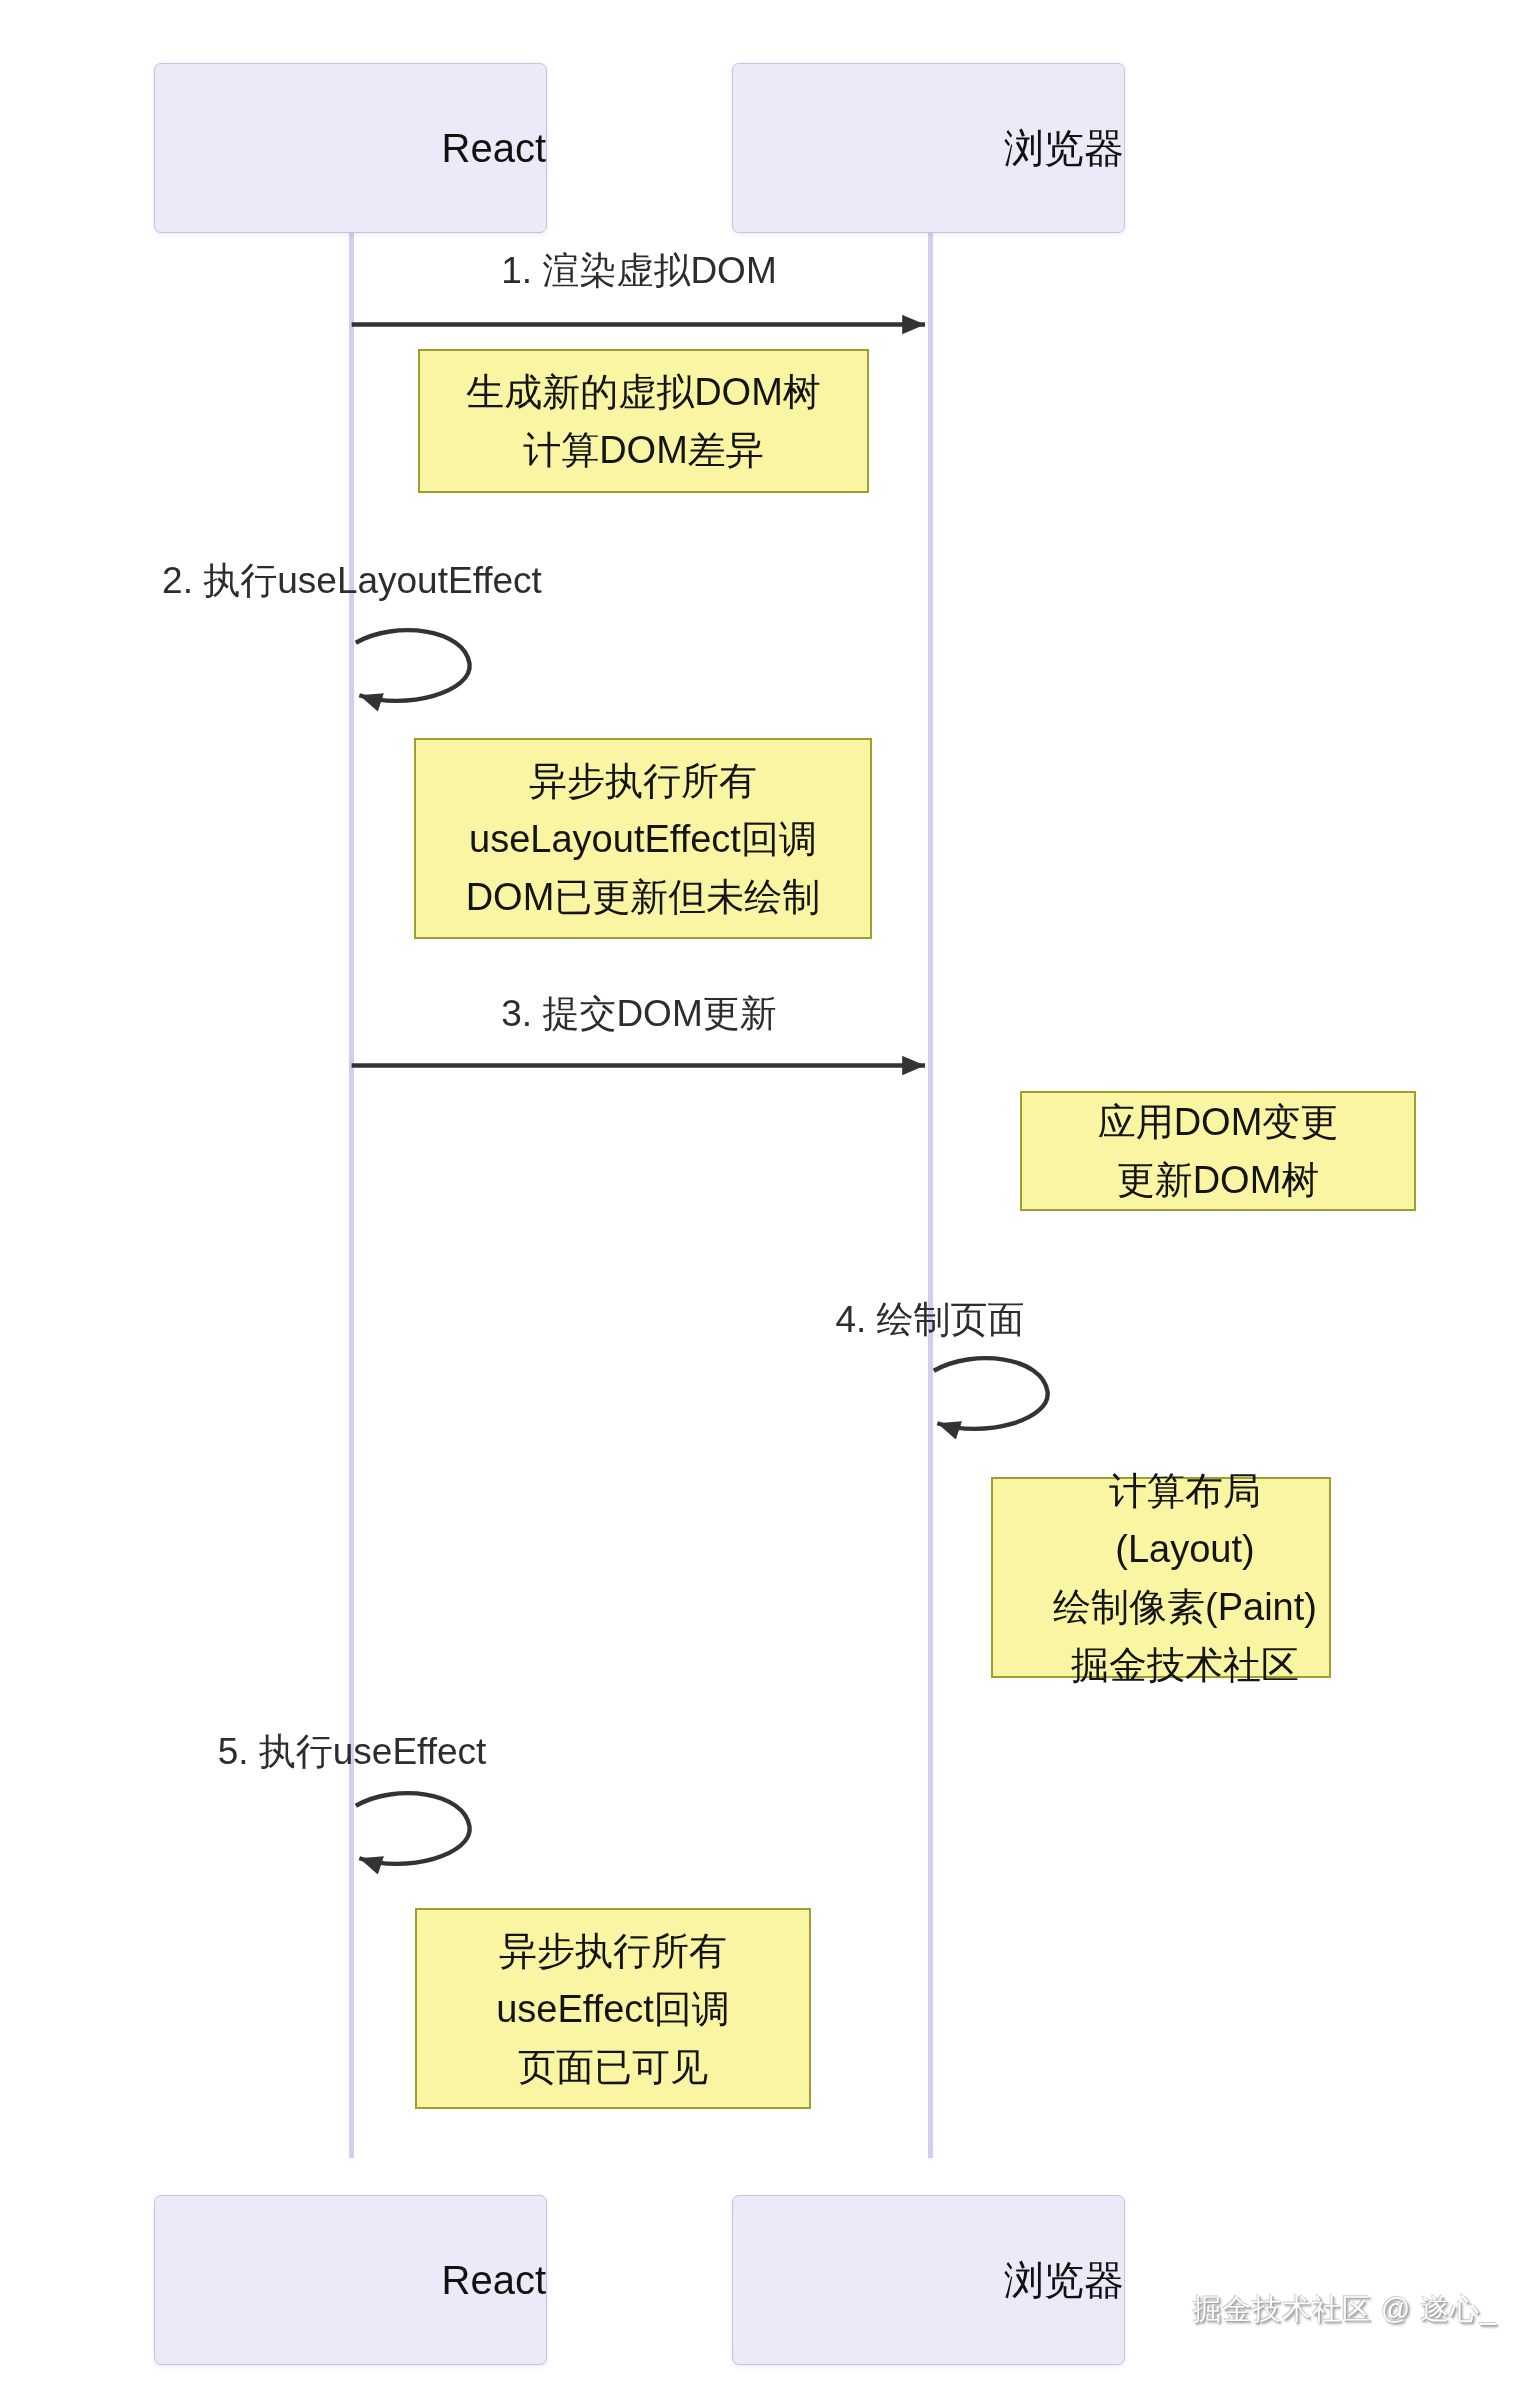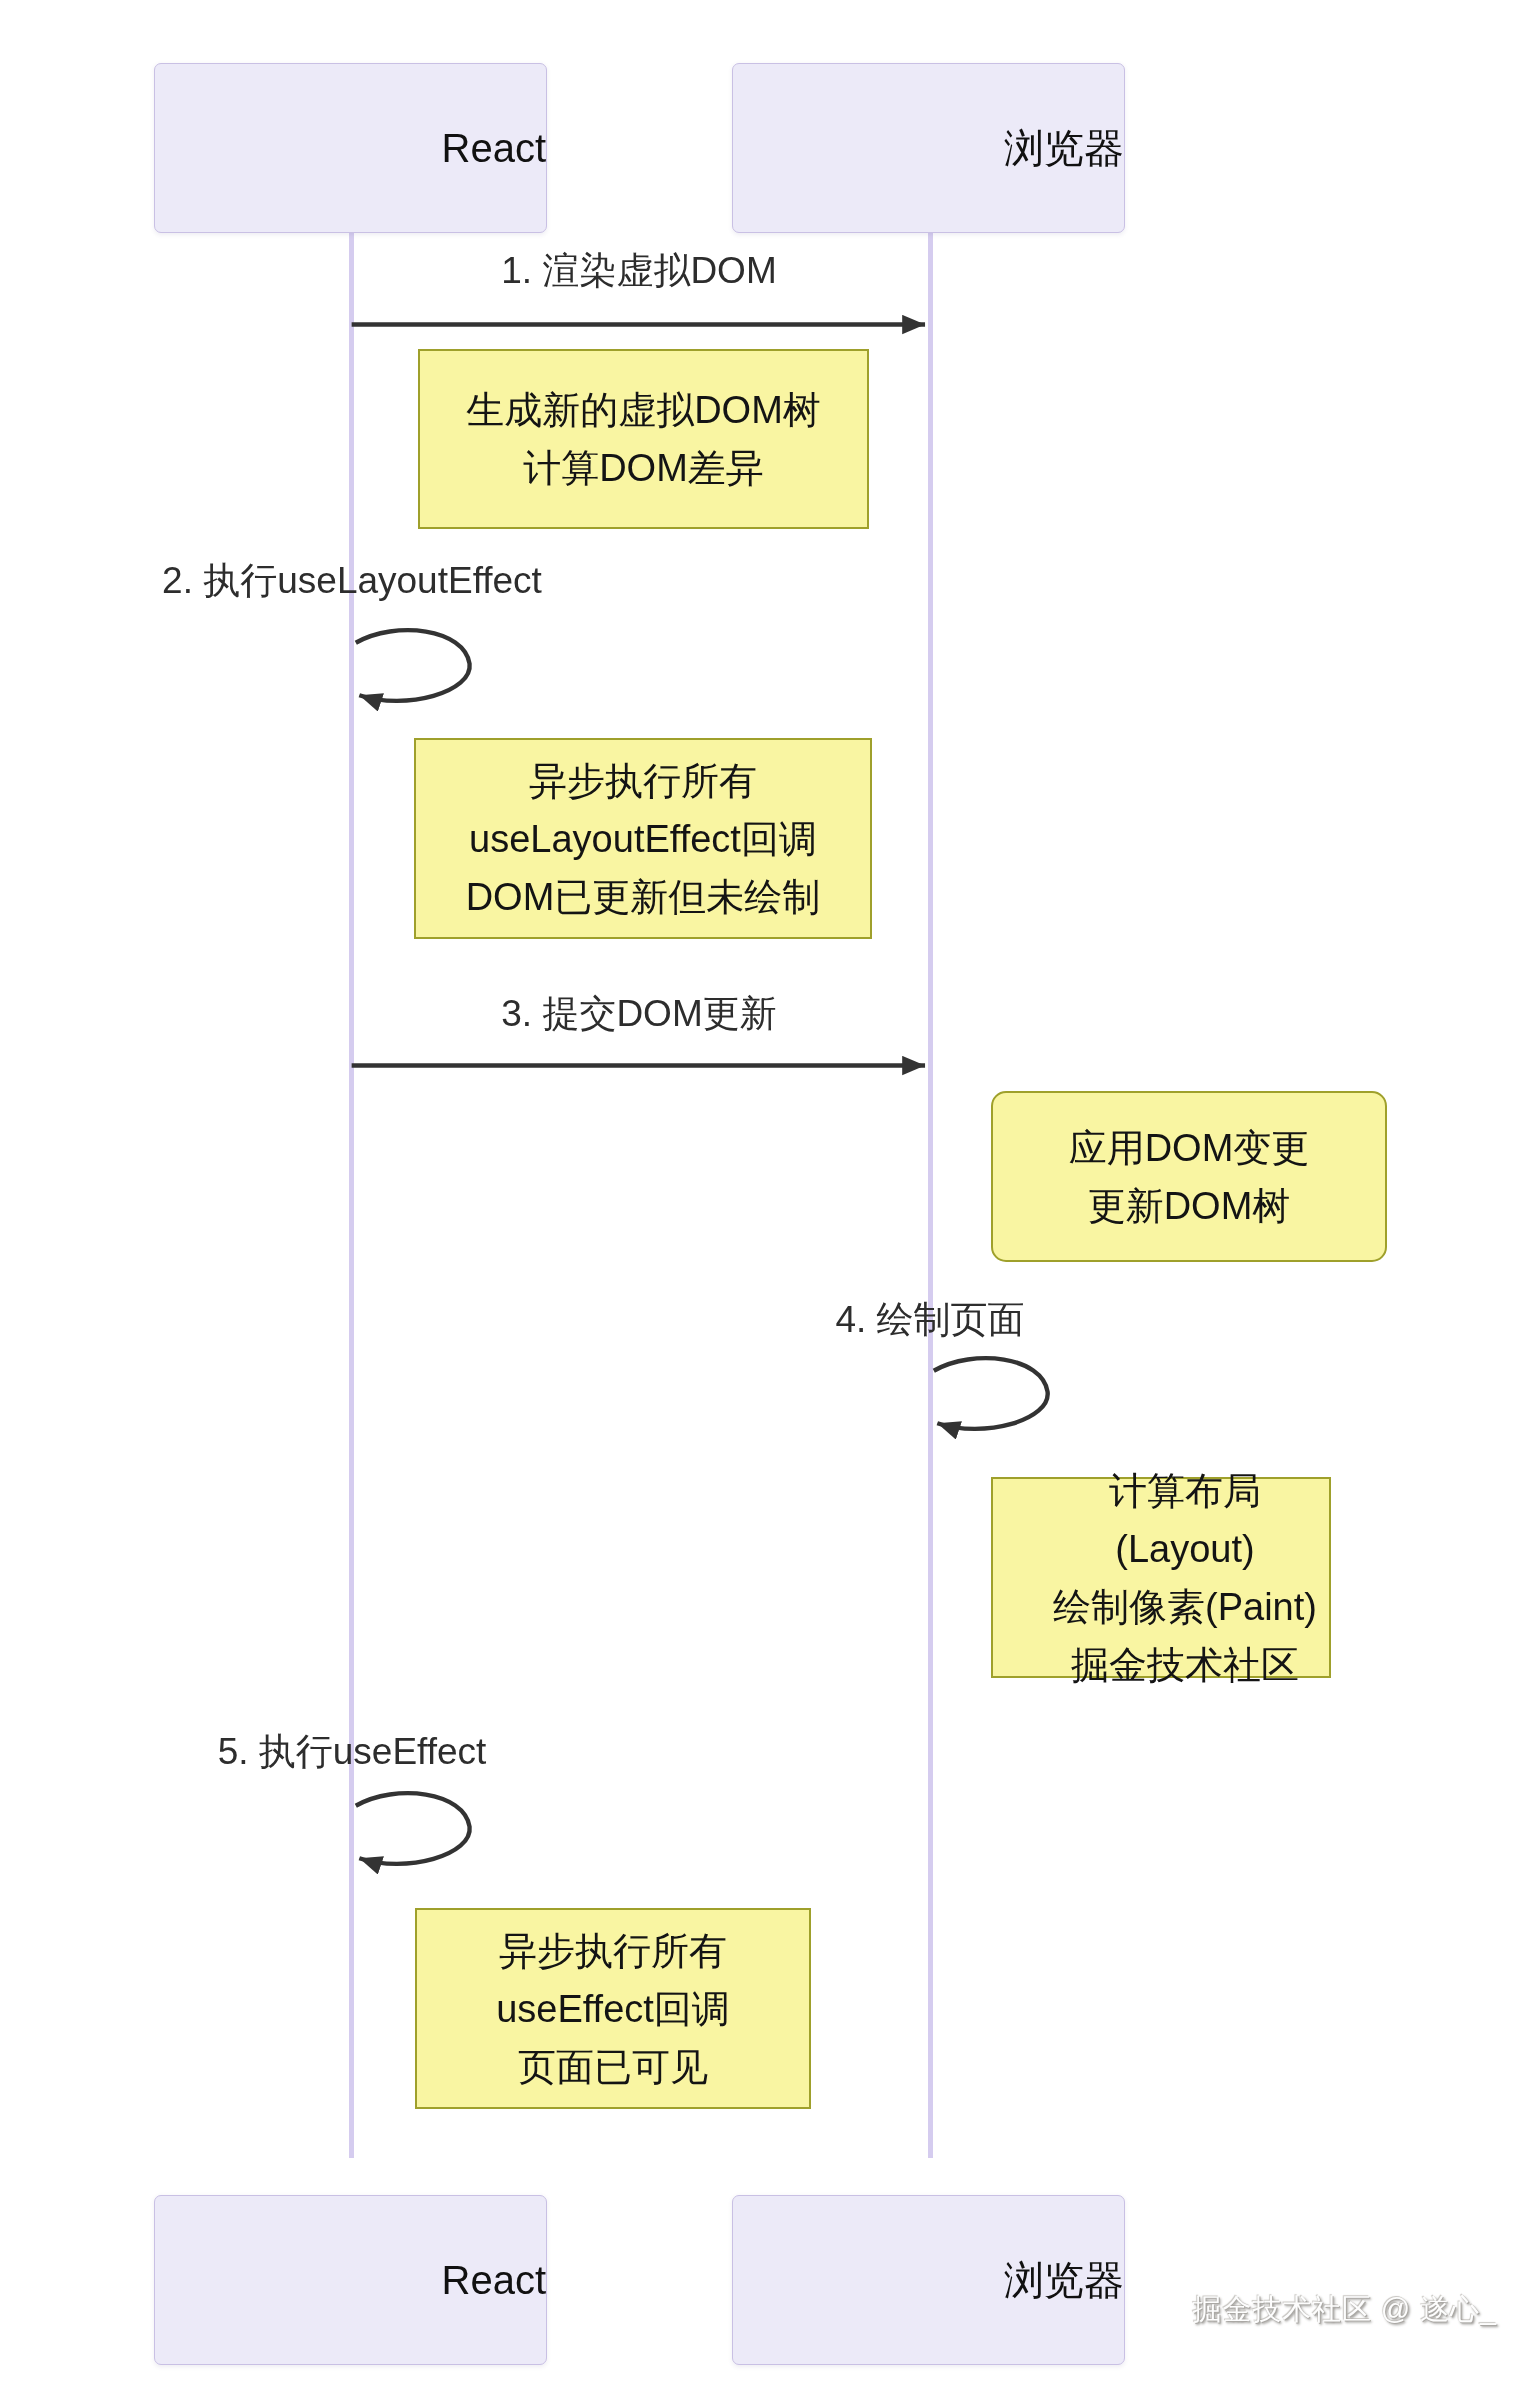--- a/index.html
+++ b/index.html
@@ -79,42 +79,42 @@
   </div>
   <div class="actor" style="left:732px;top:24px;">
     <span>浏览器</span>
   </div>
 
   <div class="msg-label" style="left:352px;top:246px;">1. 渲染虚拟DOM</div>
   <svg class="arrow-svg" style="left:349px;top:305px;" width="591" height="39" viewBox="0 0 672 44">
     <line x1="3" y1="22" x2="655" y2="22" stroke="#333333" stroke-width="5" marker-end="url(#ah)"></line>
   </svg>
 
-  <div class="note" style="left:418px;top:349px;width:451px;height:180px;">
+  <div class="note" style="left:418px;top:349px;width:451px;height:144px;">
     <div>生成新的虚拟DOM树</div>
     <div>计算DOM差异</div>
   </div>
 
   <div class="msg-label" style="left:65px;top:556px;">2. 执行useLayoutEffect</div>
   <svg class="loop-svg" style="left:350px;top:627px;" width="128" height="84" viewBox="0 0 145 96">
     <path d="M 6 18 C 52 -8, 130 2, 136 42 C 140 74, 64 96, 10 78" fill="none" stroke="#333333" stroke-width="5" marker-end="url(#ah)"></path>
   </svg>
 
   <div class="note" style="left:414px;top:738px;width:458px;height:201px;">
     <div>异步执行所有</div>
     <div>useLayoutEffect回调</div>
     <div>DOM已更新但未绘制</div>
   </div>
 
   <div class="msg-label" style="left:352px;top:989px;">3. 提交DOM更新</div>
   <svg class="arrow-svg" style="left:349px;top:1046px;" width="591" height="39" viewBox="0 0 672 44">
     <line x1="3" y1="22" x2="655" y2="22" stroke="#333333" stroke-width="5" marker-end="url(#ah)"></line>
   </svg>
 
-  <div class="note" style="left:991px;top:1091px;width:396px;height:171px;border-radius:15px;">
+  <div class="note" style="left:1020px;top:1091px;width:396px;height:120px;">
     <div>应用DOM变更</div>
     <div>更新DOM树</div>
   </div>
 
   <div class="msg-label" style="left:643px;top:1295px;">4. 绘制页面</div>
   <svg class="loop-svg" style="left:928px;top:1355px;" width="128" height="84" viewBox="0 0 145 96">
     <path d="M 6 18 C 52 -8, 130 2, 136 42 C 140 74, 64 96, 10 78" fill="none" stroke="#333333" stroke-width="5" marker-end="url(#ah)"></path>
   </svg>
 
   <div class="note" style="left:991px;top:1477px;width:340px;height:201px;padding-left:48px;">

